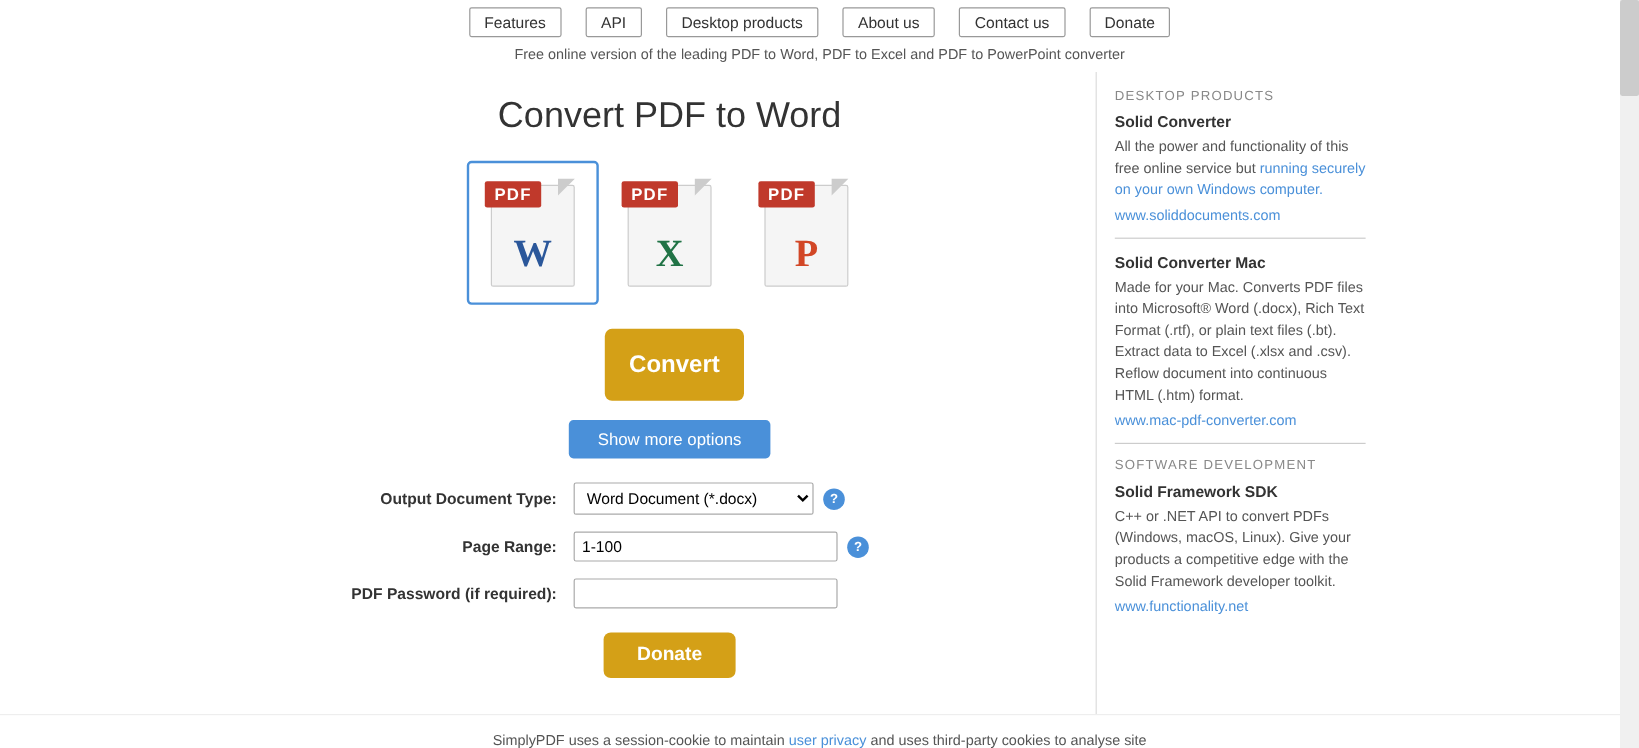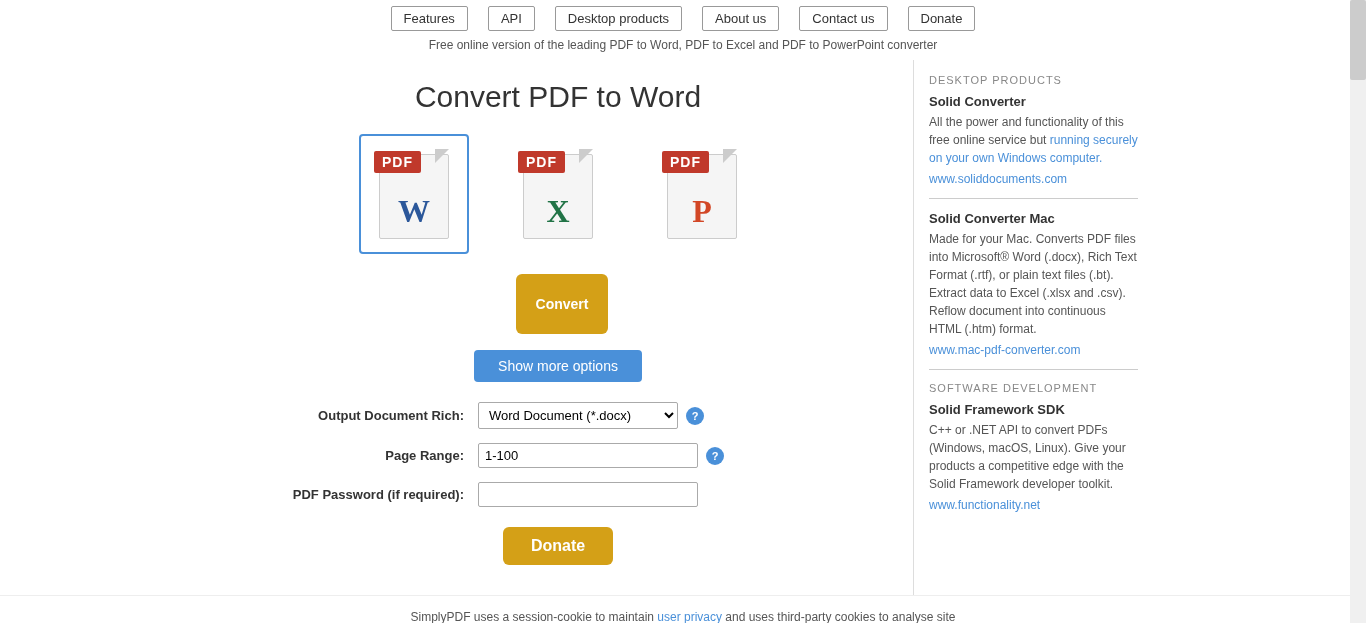--- a/index.html
+++ b/index.html
@@ -15,21 +15,21 @@
 
     
     .main-wrapper { display: flex; max-width: 960px; margin: 0 auto; padding: 0 10px; }
     .content-area { flex: 1; padding: 10px 20px 20px; }
     .sidebar { width: 240px; min-width: 220px; padding: 10px 15px 20px; border-left: 1px solid #ddd; margin-left: 10px; }
 
     
     .page-title { text-align: center; font-size: 30px; font-weight: normal; color: #333; margin: 10px 0 20px; }
 
     
-    .converter-icons { display: flex; justify-content: center; gap: 34px; margin-bottom: 20px; }
+    .converter-icons { display: flex; justify-content: center; gap: 4px; margin-bottom: 20px; }
     .icon-box { width: 110px; height: 120px; display: flex; flex-direction: column; align-items: center; justify-content: center; cursor: pointer; border-radius: 4px; }
     .icon-box.selected { border: 2px solid #4a90d9; }
     .icon-box.unselected { border: 1px solid transparent; }
 
     .file-icon { position: relative; width: 80px; height: 90px; }
     .file-bg { width: 70px; height: 85px; background: #f5f5f5; border: 1px solid #ccc; border-radius: 2px; position: absolute; bottom: 0; left: 5px; }
     .file-corner { position: absolute; top: 0; right: 5px; width: 0; height: 0; border-left: 14px solid #ccc; border-bottom: 14px solid transparent; }
     .pdf-badge {
       position: absolute; top: 2px; left: 0;
       background: #c0392b; color: #fff; font-weight: bold; font-size: 14px;
@@ -49,21 +49,21 @@
 
     
     .convert-row { display: flex; align-items: center; justify-content: center; gap: 0; margin-bottom: 16px; }
     .drop-zone {
       border: 2px dashed #aaa; border-radius: 4px; padding: 18px 40px;
       color: #888; font-size: 14px; background: #fff; flex: 1; max-width: 520px;
       text-align: center; cursor: pointer;
     }
     .convert-btn {
       background: #d4a017; color: #fff; border: none; border-radius: 6px;
-      padding: 0 20px; height: 60px; font-size: 14px; font-weight: bold; cursor: pointer;
+      padding: 0 20px; height: 60px; font-size: 20px; font-weight: bold; cursor: pointer;
       margin-left: 8px; min-width: 85px;
     }
 
     
     .show-more-btn {
       display: block; margin: 0 auto 20px;
       background: #4a90d9; color: #fff; border: none; border-radius: 4px;
       padding: 8px 24px; font-size: 14px; cursor: pointer;
     }
 
@@ -168,21 +168,21 @@
 
     <div class="convert-row">
       <button class="convert-btn">Convert</button>
     </div>
 
     <button class="show-more-btn">Show more options</button>
 
     <div class="options-form">
 
       <div class="form-row">
-        <div class="form-label">Output Document Rich:</div>
+        <div class="form-label">Output Document Type:</div>
         <div class="form-control-wrap">
           <select class="form-select">
             <option>Word Document (*.docx)</option>
             <option>Rich Text Format (*.rtf)</option>
             <option>Plain Text (*.txt)</option>
           </select>
           <span class="help-icon">?</span>
         </div>
       </div>
 

